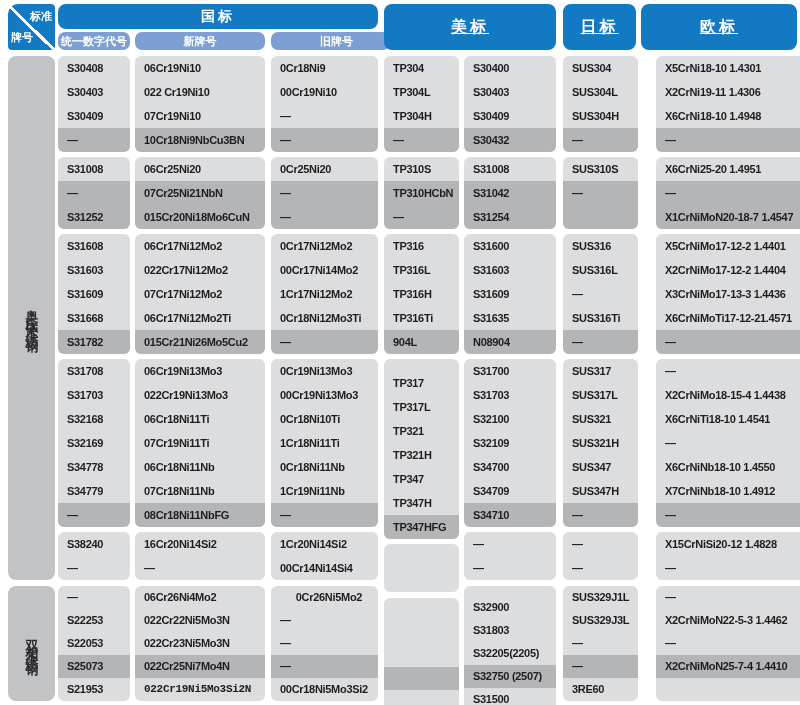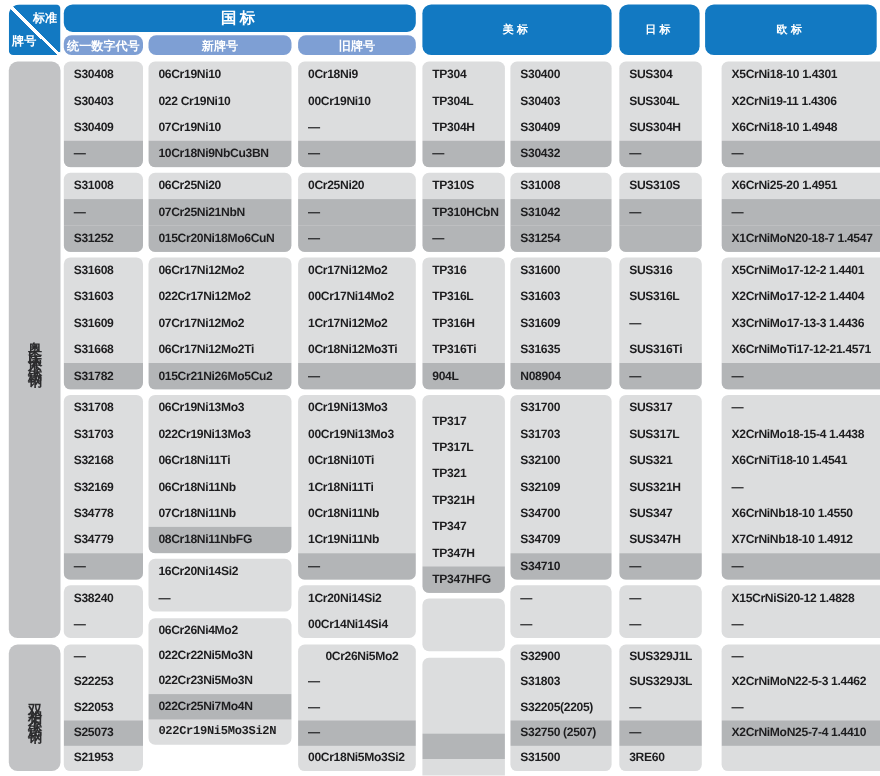--- a/index.html
+++ b/index.html
@@ -33,22 +33,22 @@
     display:flex;align-items:center;justify-content:center;letter-spacing:3px;
   }
   .gb-bar{height:25px;margin-bottom:3px;font-size:14px;}
   .sub-row{display:flex;height:18px;}
   .sub{
     background:#7e9fd4;border-radius:7px;color:#fff;font-weight:bold;font-size:11px;
     display:flex;align-items:center;justify-content:center;flex:none;
   }
   .sub-unified{width:72px;margin-right:5px;}
   .sub-new{width:130px;margin-right:6px;}
-  .sub-old{width:107px;}
-  .hdr-tall{height:46px;font-size:10px;flex:none;}
+  .sub-old{width:107px;padding-left:12px;}
+  .hdr-tall{height:46px;font-size:16px;flex:none;text-decoration:underline;}
   .hdr-us{width:172px;margin-right:7px;}
   .hdr-jp{width:73px;margin-right:5px;}
   .hdr-eu{width:156px;}
 
   
   #table-body{display:flex;align-items:flex-start;}
   .col{display:flex;flex-direction:column;flex:none;}
   .block{background:#dcddde;border-radius:6px;overflow:hidden;}
   .gap-after{margin-bottom:5px;}
   .section-after{margin-bottom:6px;}
@@ -156,20 +156,21 @@
           <div class="row" style="height: 24px; line-height: 24px;">06Cr17Ni12Mo2</div>
           <div class="row" style="height: 24px; line-height: 24px;">022Cr17Ni12Mo2</div>
           <div class="row" style="height: 24px; line-height: 24px;">07Cr17Ni12Mo2</div>
           <div class="row" style="height: 24px; line-height: 24px;">06Cr17Ni12Mo2Ti</div>
           <div class="row dark" style="height: 24px; line-height: 24px;">015Cr21Ni26Mo5Cu2</div>
         </div>
         <div class="block gap-after">
           <div class="row" style="height: 24px; line-height: 24px;">06Cr19Ni13Mo3</div>
           <div class="row" style="height: 24px; line-height: 24px;">022Cr19Ni13Mo3</div>
           <div class="row" style="height: 24px; line-height: 24px;">06Cr18Ni11Ti</div>
+          <div class="row" style="height: 24px; line-height: 24px;">07Cr19Ni11Ti</div>
           <div class="row" style="height: 24px; line-height: 24px;">06Cr18Ni11Nb</div>
           <div class="row" style="height: 24px; line-height: 24px;">07Cr18Ni11Nb</div>
           <div class="row dark" style="height: 24px; line-height: 24px;">08Cr18Ni11NbFG</div>
         </div>
         <div class="block section-after">
           <div class="row" style="height: 24px; line-height: 24px;">16Cr20Ni14Si2</div>
           <div class="row" style="height: 24px; line-height: 24px;">—</div>
         </div>
         <div class="block">
           <div class="row" style="height: 23px; line-height: 23px;">06Cr26Ni4Mo2</div>
@@ -285,21 +286,21 @@
           <div class="row" style="height: 24px; line-height: 24px;">S32109</div>
           <div class="row" style="height: 24px; line-height: 24px;">S34700</div>
           <div class="row" style="height: 24px; line-height: 24px;">S34709</div>
           <div class="row dark" style="height: 24px; line-height: 24px;">S34710</div>
         </div>
         <div class="block section-after">
           <div class="row" style="height: 24px; line-height: 24px;">—</div>
           <div class="row" style="height: 24px; line-height: 24px;">—</div>
         </div>
         <div class="block">
-          <div class="row" style="height: 23px; line-height: 23px;">S32900</div>
+          <div class="row" style="height: 23px; line-height: 23px; margin-top: 10px;">S32900</div>
           <div class="row" style="height: 23px; line-height: 23px;">S31803</div>
           <div class="row" style="height: 23px; line-height: 23px;">S32205(2205)</div>
           <div class="row dark" style="height: 23px; line-height: 23px;">S32750 (2507)</div>
           <div class="row" style="height: 23px; line-height: 23px;">S31500</div>
         </div>
       </div>
       <div class="col" style="width: 75px; margin-right: 18px;">
         <div class="block gap-after">
           <div class="row" style="height: 24px; line-height: 24px;">SUS304</div>
           <div class="row" style="height: 24px; line-height: 24px;">SUS304L</div>

